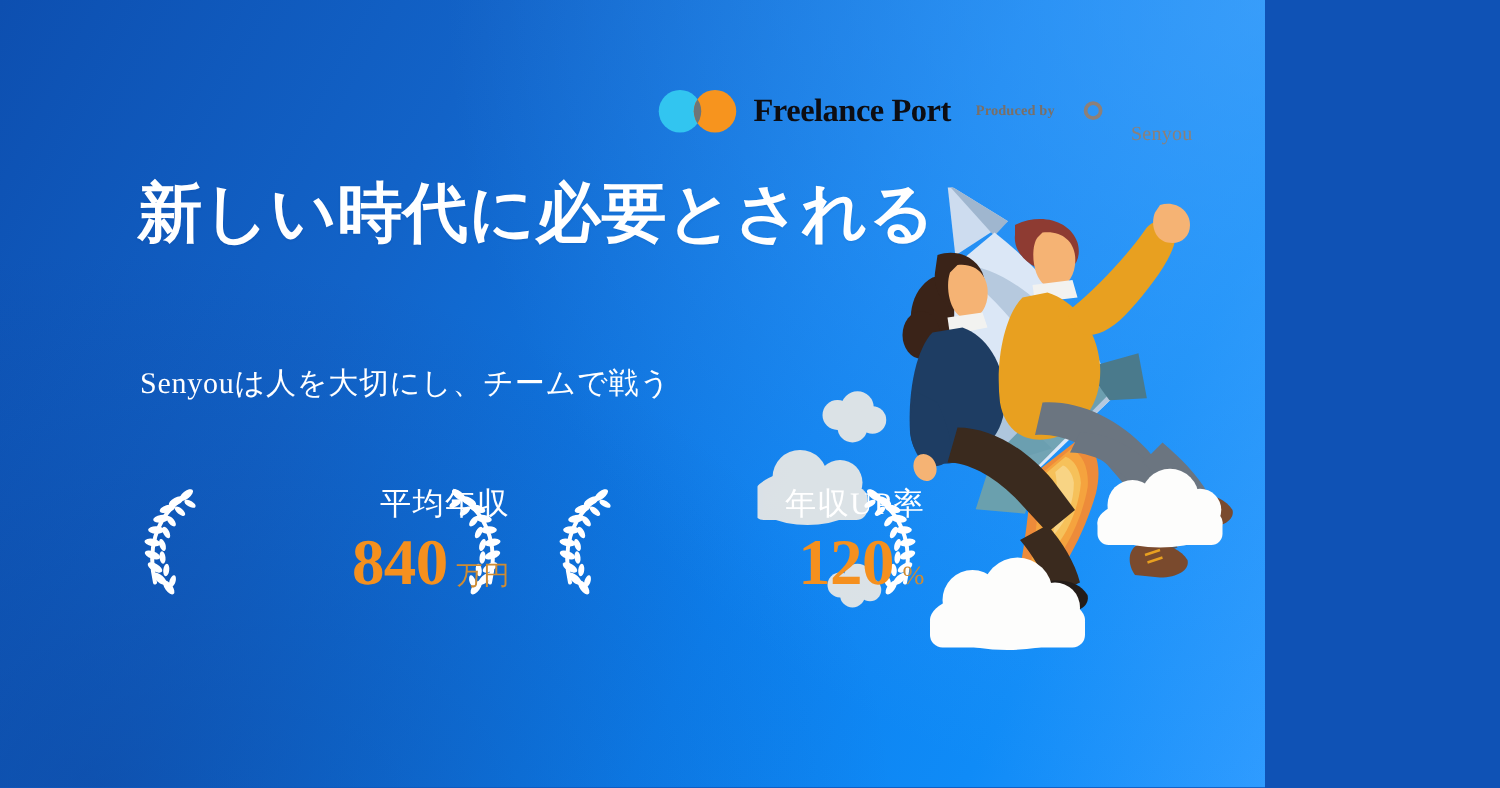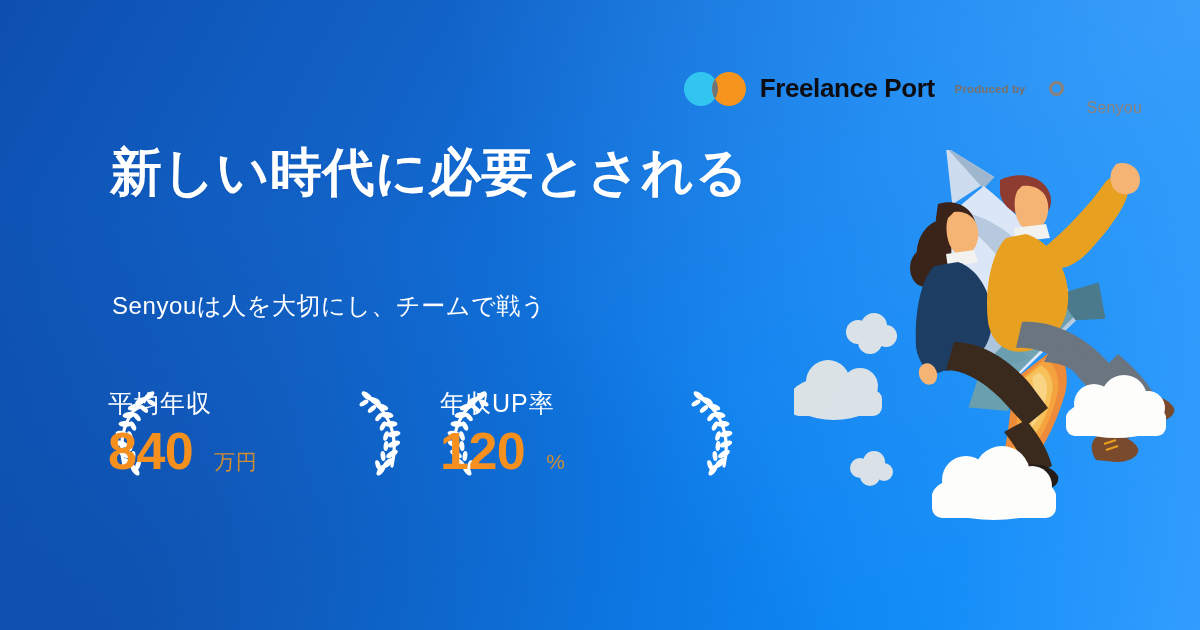--- a/index.html
+++ b/index.html
@@ -6,25 +6,26 @@
   html,body { width:1200px; height:630px; overflow:hidden; }
   body {
     font-family:"Liberation Sans","DejaVu Sans",sans-serif;
     background:#0f52b5;
     position:relative;
   }
 
   
   #hero {
     position:absolute; inset:0;
-    width:1200px; height:630px;
+    width:1012px; height:630px;
     overflow:hidden;
     background:
       radial-gradient(circle at 100% 0%, rgba(90,175,255,0.55) 0%, rgba(90,175,255,0) 55%),
       linear-gradient(118deg, #0d4fb0 0%, #1263c8 30%, #0d80ee 62%, #0f8bf7 82%, #2e9bff 100%);
+    font-family: Liberation Serif, serif;
   }
   #hero::after{
     content:""; position:absolute; inset:0;
     background:radial-gradient(ellipse at 8% 100%, rgba(10,60,145,0.45) 0%, rgba(10,60,145,0) 48%);
     pointer-events:none;
   }
 
   
   .logo-bar{
     position:absolute; top:60px; right:58px;
@@ -67,29 +68,29 @@
 
   
   .stats{
     position:absolute; left:108px; top:378px; z-index:5;
     display:flex; gap:32px; align-items:flex-start;
   }
   .stat{
     position:relative;
     width:300px; height:112px;
     display:flex; flex-direction:column;
-    align-items:flex-start; justify-content:center;
+    align-items:flex-end; justify-content:center;
   }
   .stat .wreath{ position:absolute; top:0; left:0; width:300px; height:112px; }
   .stat-label{
     font-size:25px; color:#ffffff; letter-spacing:1px;
     line-height:1; margin-bottom:9px; position:relative; z-index:2;
   }
   .stat-value-row{
-    display:flex; align-items:baseline; gap:21px;
+    display:flex; align-items:baseline; gap:7px;
     position:relative; z-index:2;
   }
   .stat-number{
     font-size:52px; font-weight:bold; color:#f5901e;
     line-height:1; letter-spacing:-0.5px;
   }
   .stat-unit{
     font-size:21px; color:#cf8c33; letter-spacing:.5px; line-height:1;
   }
 

